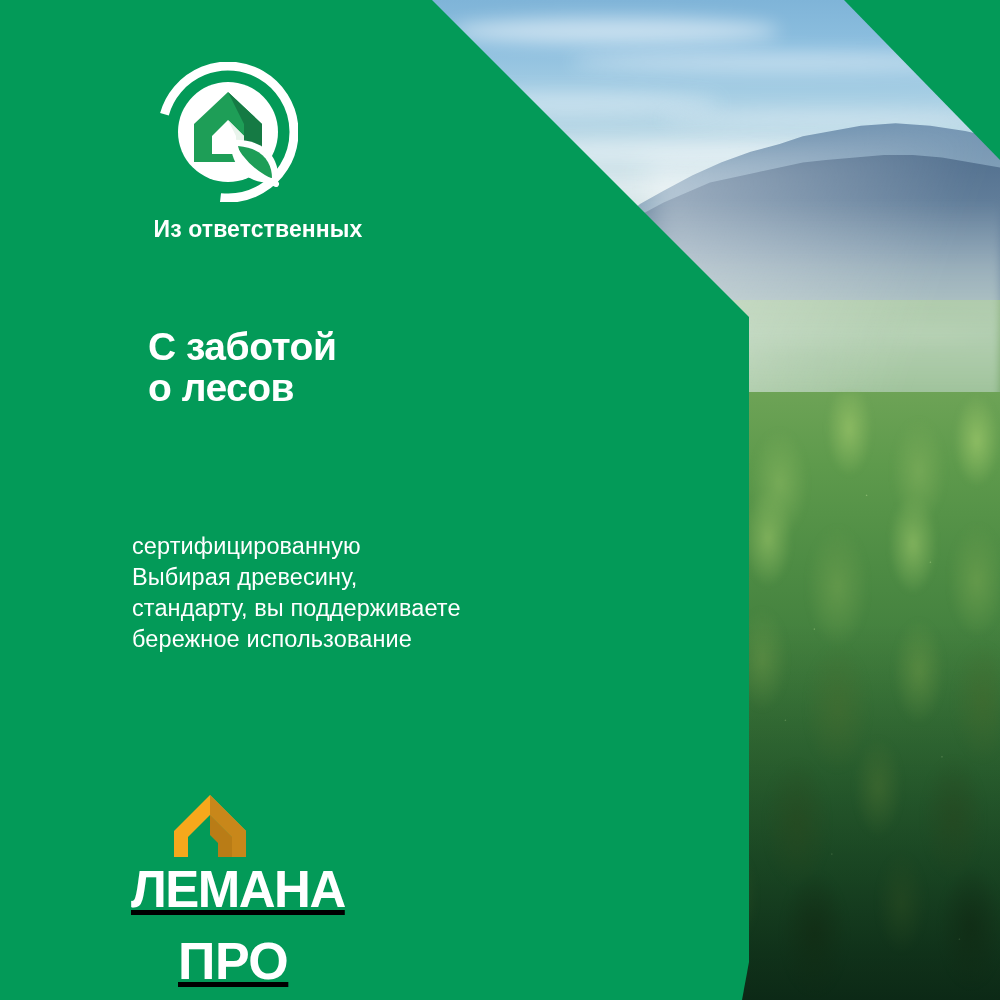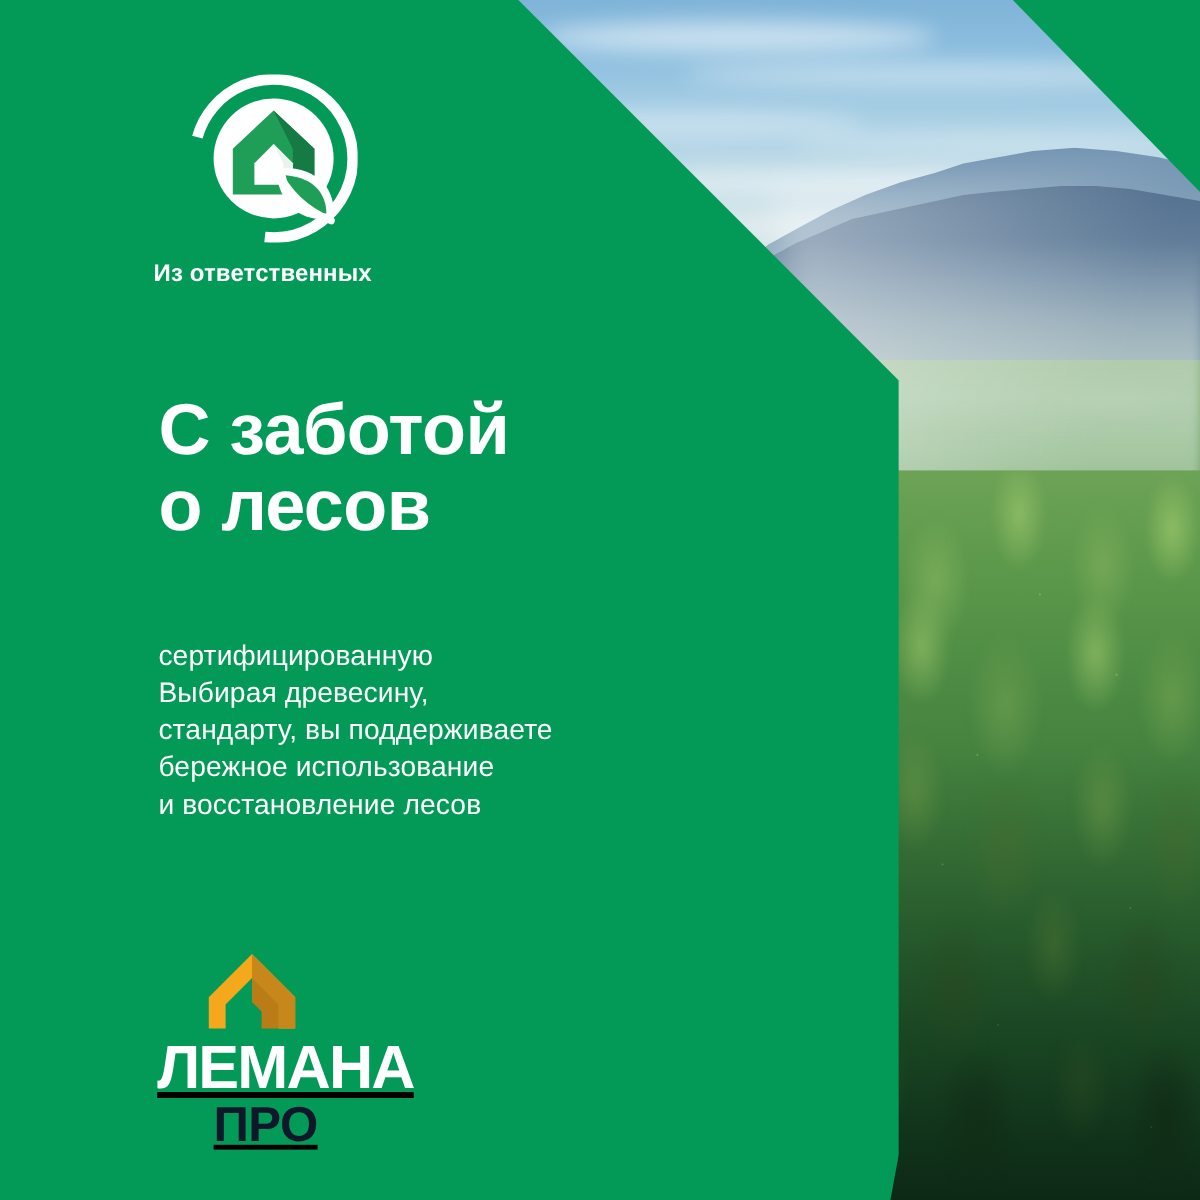--- a/index.html
+++ b/index.html
@@ -264,34 +264,35 @@
     width: 300px;
   }
   .badge-mark {
     width: 140px;
     height: 140px;
     margin-left: 30px;
   }
   .badge-caption {
     margin-top: 10px;
     width: 260px;
+    text-align: center;
     color: #ffffff;
-    font-size: 20px;
+    font-size: 23px;
     font-weight: bold;
     line-height: 1.18;
     letter-spacing: .1px;
   }
   .badge-caption span { display: block; }
 
   .headline {
     position: absolute;
-    left: 132px;
+    left: 148px;
     top: 326px;
     color: #ffffff;
-    font-size: 60px;
+    font-size: 39px;
     font-weight: bold;
     line-height: 1.06;
     letter-spacing: -0.5px;
   }
   .headline span { display: block; }
 
   .body-copy {
     position: absolute;
     left: 132px;
     top: 531px;
@@ -318,26 +319,26 @@
   }
   .brand-name {
     margin-top: 6px;
     color: #ffffff;
     font-size: 51px;
     font-weight: bold;
     letter-spacing: -1.5px;
     line-height: .98;
   }
   .brand-sub {
-    color: #0f172a;
-    font-size: 41px;
+    color: #ffffff;
+    font-size: 52px;
     font-weight: bold;
     letter-spacing: -0.5px;
     line-height: 1;
-    margin-top: 2px;
+    margin-top: 20px;
     margin-left: 47px;
   }
 </style>
 </head>
 <body>
 
 <div class="poster">
 
   <div class="photo">
     <div class="photo-inner">
@@ -400,21 +401,20 @@
     <div class="headline">
       <span>С заботой</span>
       <span>о лесов</span>
     </div>
 
     <div class="body-copy">
       <span>сертифицированную</span>
       <span>Выбирая древесину,</span>
       <span>стандарту, вы поддерживаете</span>
       <span>бережное использование</span>
-      <span>и восстановление лесов</span>
     </div>
 
     <div class="brand">
       <svg class="brand-mark" viewBox="0 0 76 66">
         <path d="M38 2 L74 38 L74 64 L60 64 L60 44 L38 22 L16 44 L16 64 L2 64 L2 38 Z" fill="#F5A81C"></path>
         <path d="M38 2 L74 38 L74 64 L60 64 L60 44 L38 22 Z" fill="#C8871A"></path>
         <path d="M38 22 L60 44 L60 64 L46 64 L46 50 L38 42 Z" fill="#B97C16"></path>
       </svg>
       <div class="brand-name">ЛЕМАНА</div>
       <div class="brand-sub">ПРО</div>

